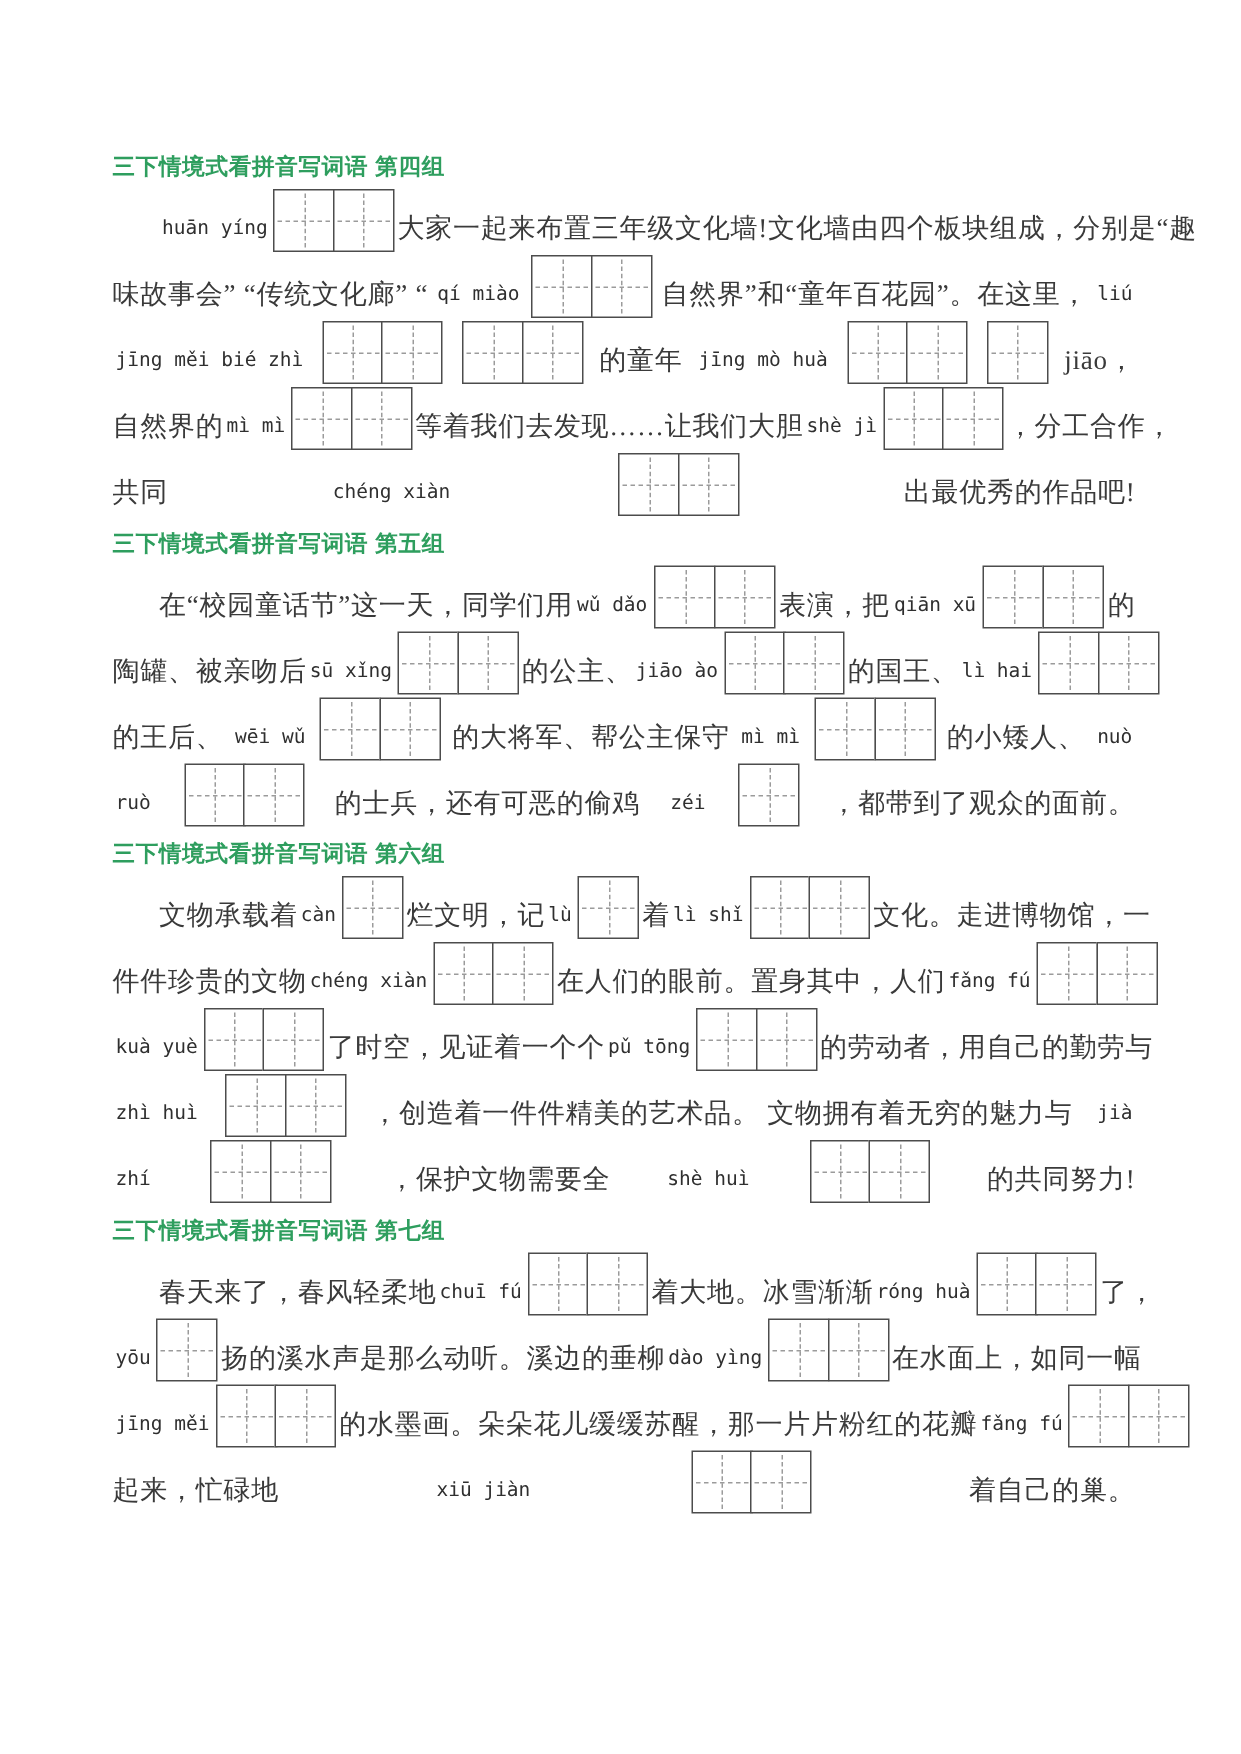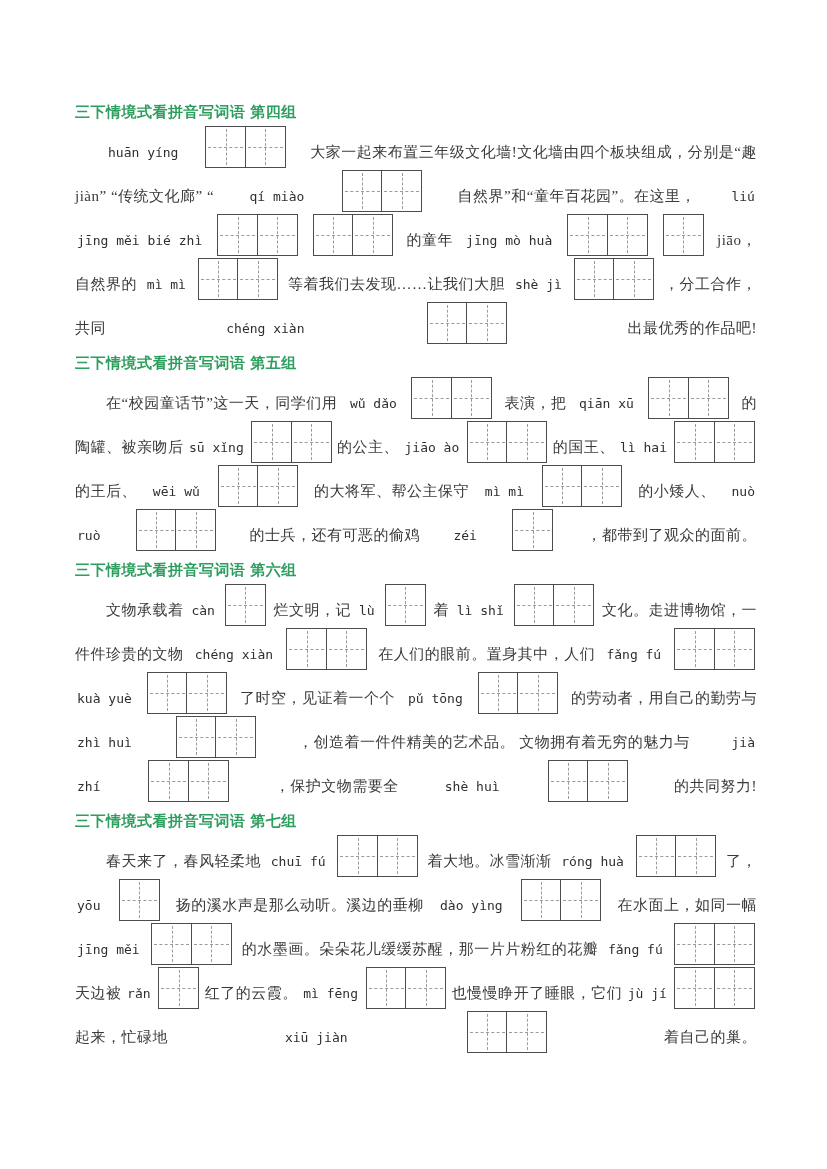--- a/index.html
+++ b/index.html
@@ -30,21 +30,21 @@
   .sec { margin-bottom:9px; }
   .line {
     display:flex;
     align-items:flex-end;
     min-height:44px;
     width:100%;
     justify-content:space-between;
   }
   .line.indent { padding-left:31px; }
   .cn {
-    font-size:15px;
+    font-size:18px;
     color:#3a3a3a;
     line-height:21px;
     padding-bottom:5px;
     letter-spacing:0.5px;
     white-space:nowrap;
   }
   .py {
     font-family:"DejaVu Sans Mono","Liberation Mono",monospace;
     font-size:13px;
     color:#2f2f2f;
@@ -88,21 +88,21 @@
         <div class="sec-title">三下情境式看拼音写词语 第四组</div>
         <div class="line indent">
           <span class="py">huān yíng</span>
           <span class="boxgroup">
             <span class="box"></span>
             <span class="box"></span>
           </span>
           <span class="cn">大家一起来布置三年级文化墙!文化墙由四个板块组成，分别是“趣</span>
         </div>
         <div class="line">
-          <span class="cn">jiàn” “传统文化廊” “</span>
+          <span class="cn">味故事会” “传统文化廊” “</span>
           <span class="py">qí miào</span>
           <span class="boxgroup">
             <span class="box"></span>
             <span class="box"></span>
           </span>
           <span class="cn">自然界”和“童年百花园”。在这里，</span>
           <span class="py">liú</span>
         </div>
         <div class="line">
           <span class="py">jīng měi bié zhì</span>
@@ -327,39 +327,20 @@
             <span class="box"></span>
           </span>
           <span class="cn">的水墨画。朵朵花儿缓缓苏醒，那一片片粉红的花瓣 </span>
           <span class="py">fǎng fú</span>
           <span class="boxgroup">
             <span class="box"></span>
             <span class="box"></span>
           </span>
         </div>
         <div class="line">
-          <span class="cn">天边被 </span>
-          <span class="py">rǎn</span>
-          <span class="boxgroup">
-            <span class="box"></span>
-          </span>
-          <span class="cn">红了的云霞。</span>
-          <span class="py">mì fēng</span>
-          <span class="boxgroup">
-            <span class="box"></span>
-            <span class="box"></span>
-          </span>
-          <span class="cn">也慢慢睁开了睡眼，它们 </span>
-          <span class="py">jù jí</span>
-          <span class="boxgroup">
-            <span class="box"></span>
-            <span class="box"></span>
-          </span>
-        </div>
-        <div class="line">
           <span class="cn">起来，忙碌地 </span>
           <span class="py">xiū jiàn</span>
           <span class="boxgroup">
             <span class="box"></span>
             <span class="box"></span>
           </span>
           <span class="cn">着自己的巢。</span>
         </div>
       </div>
     </div>

